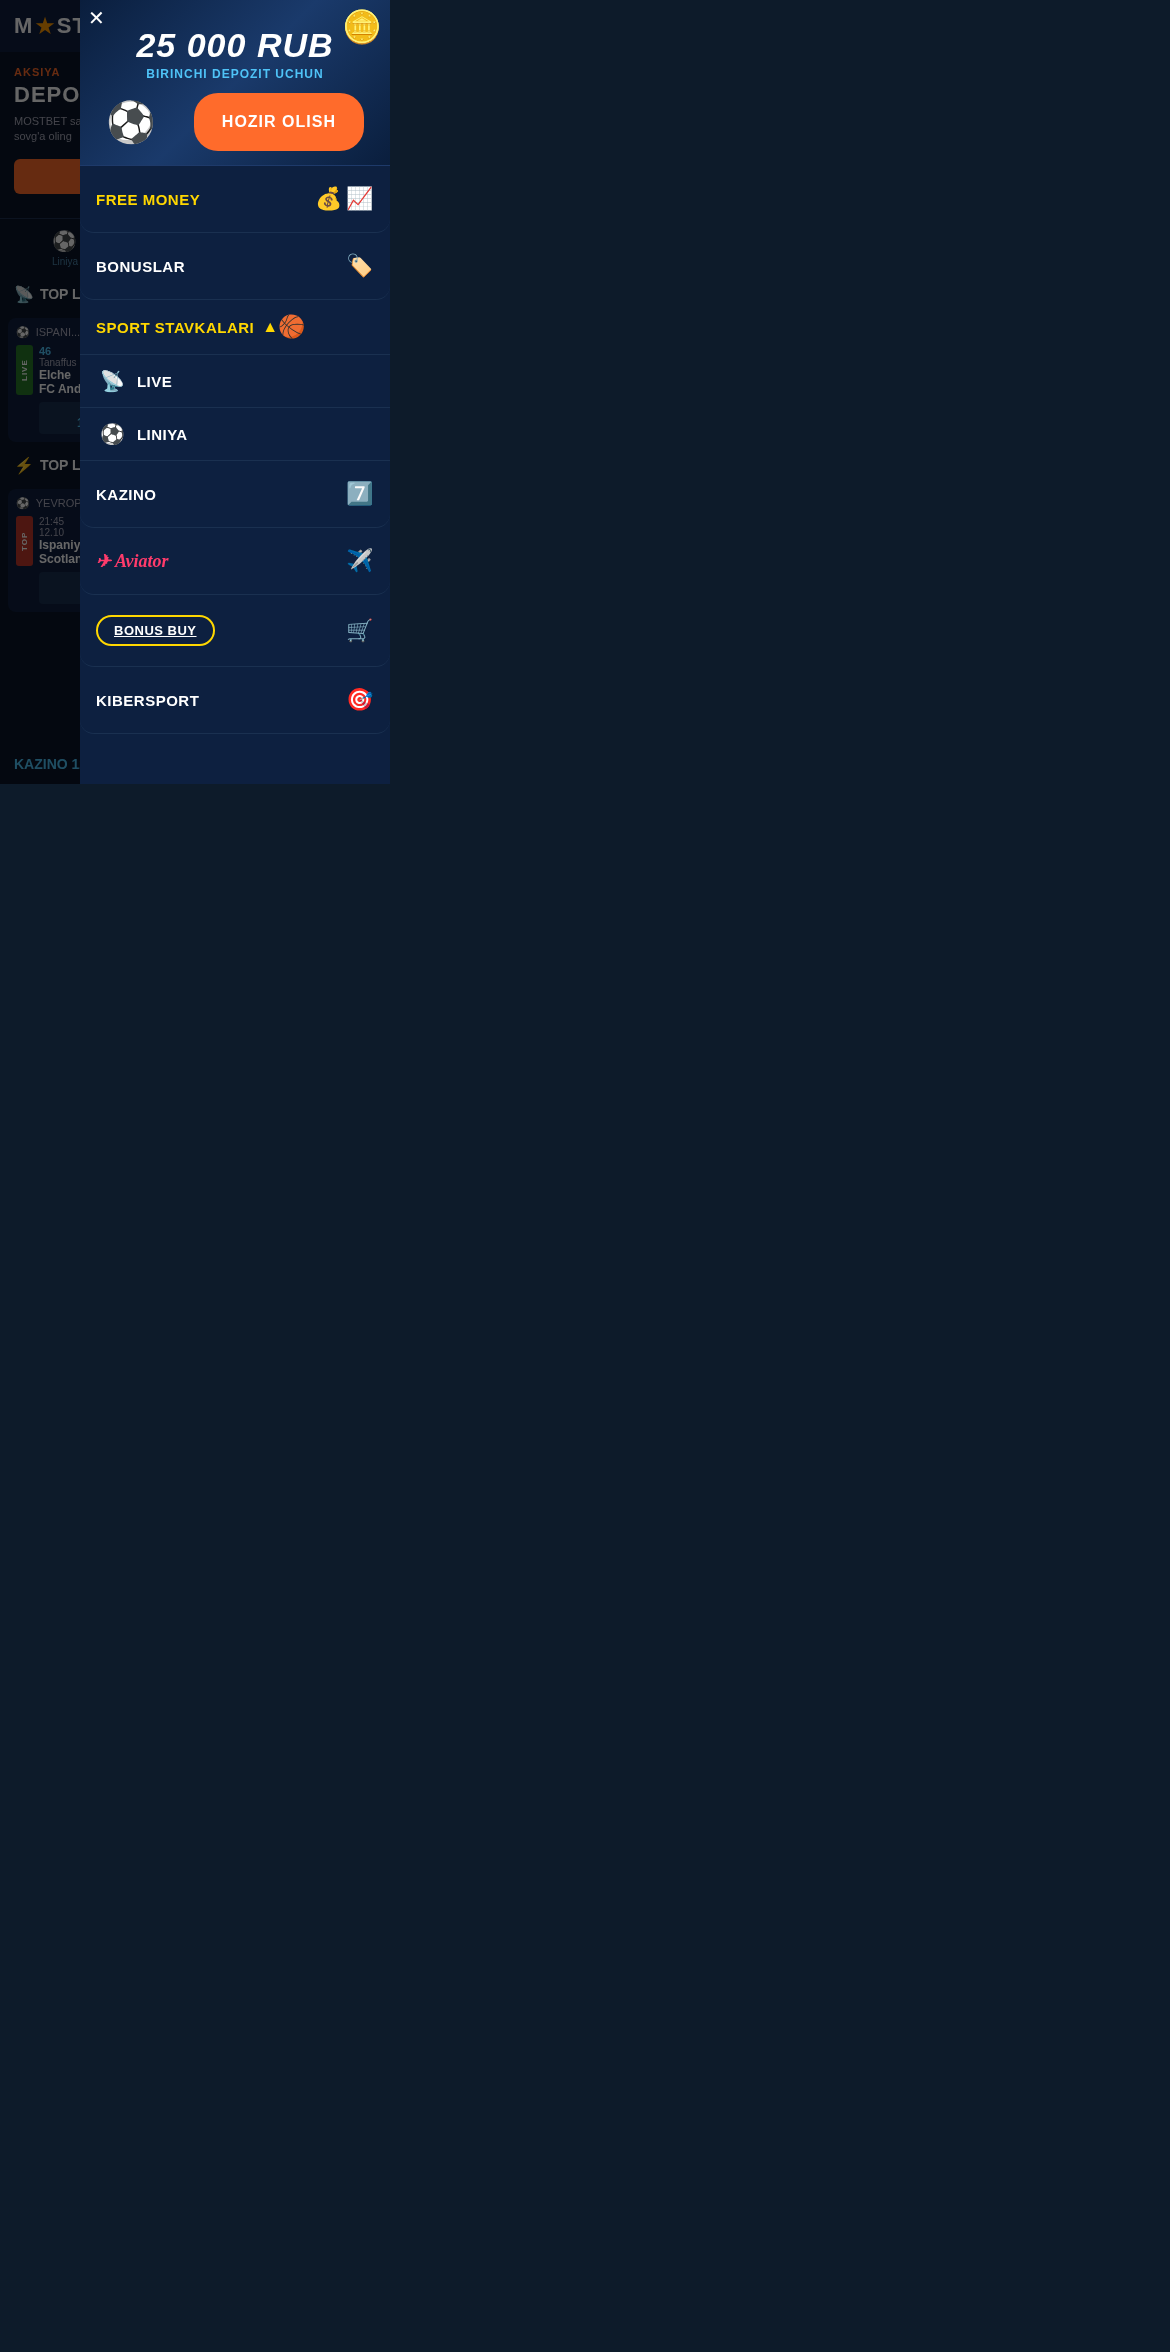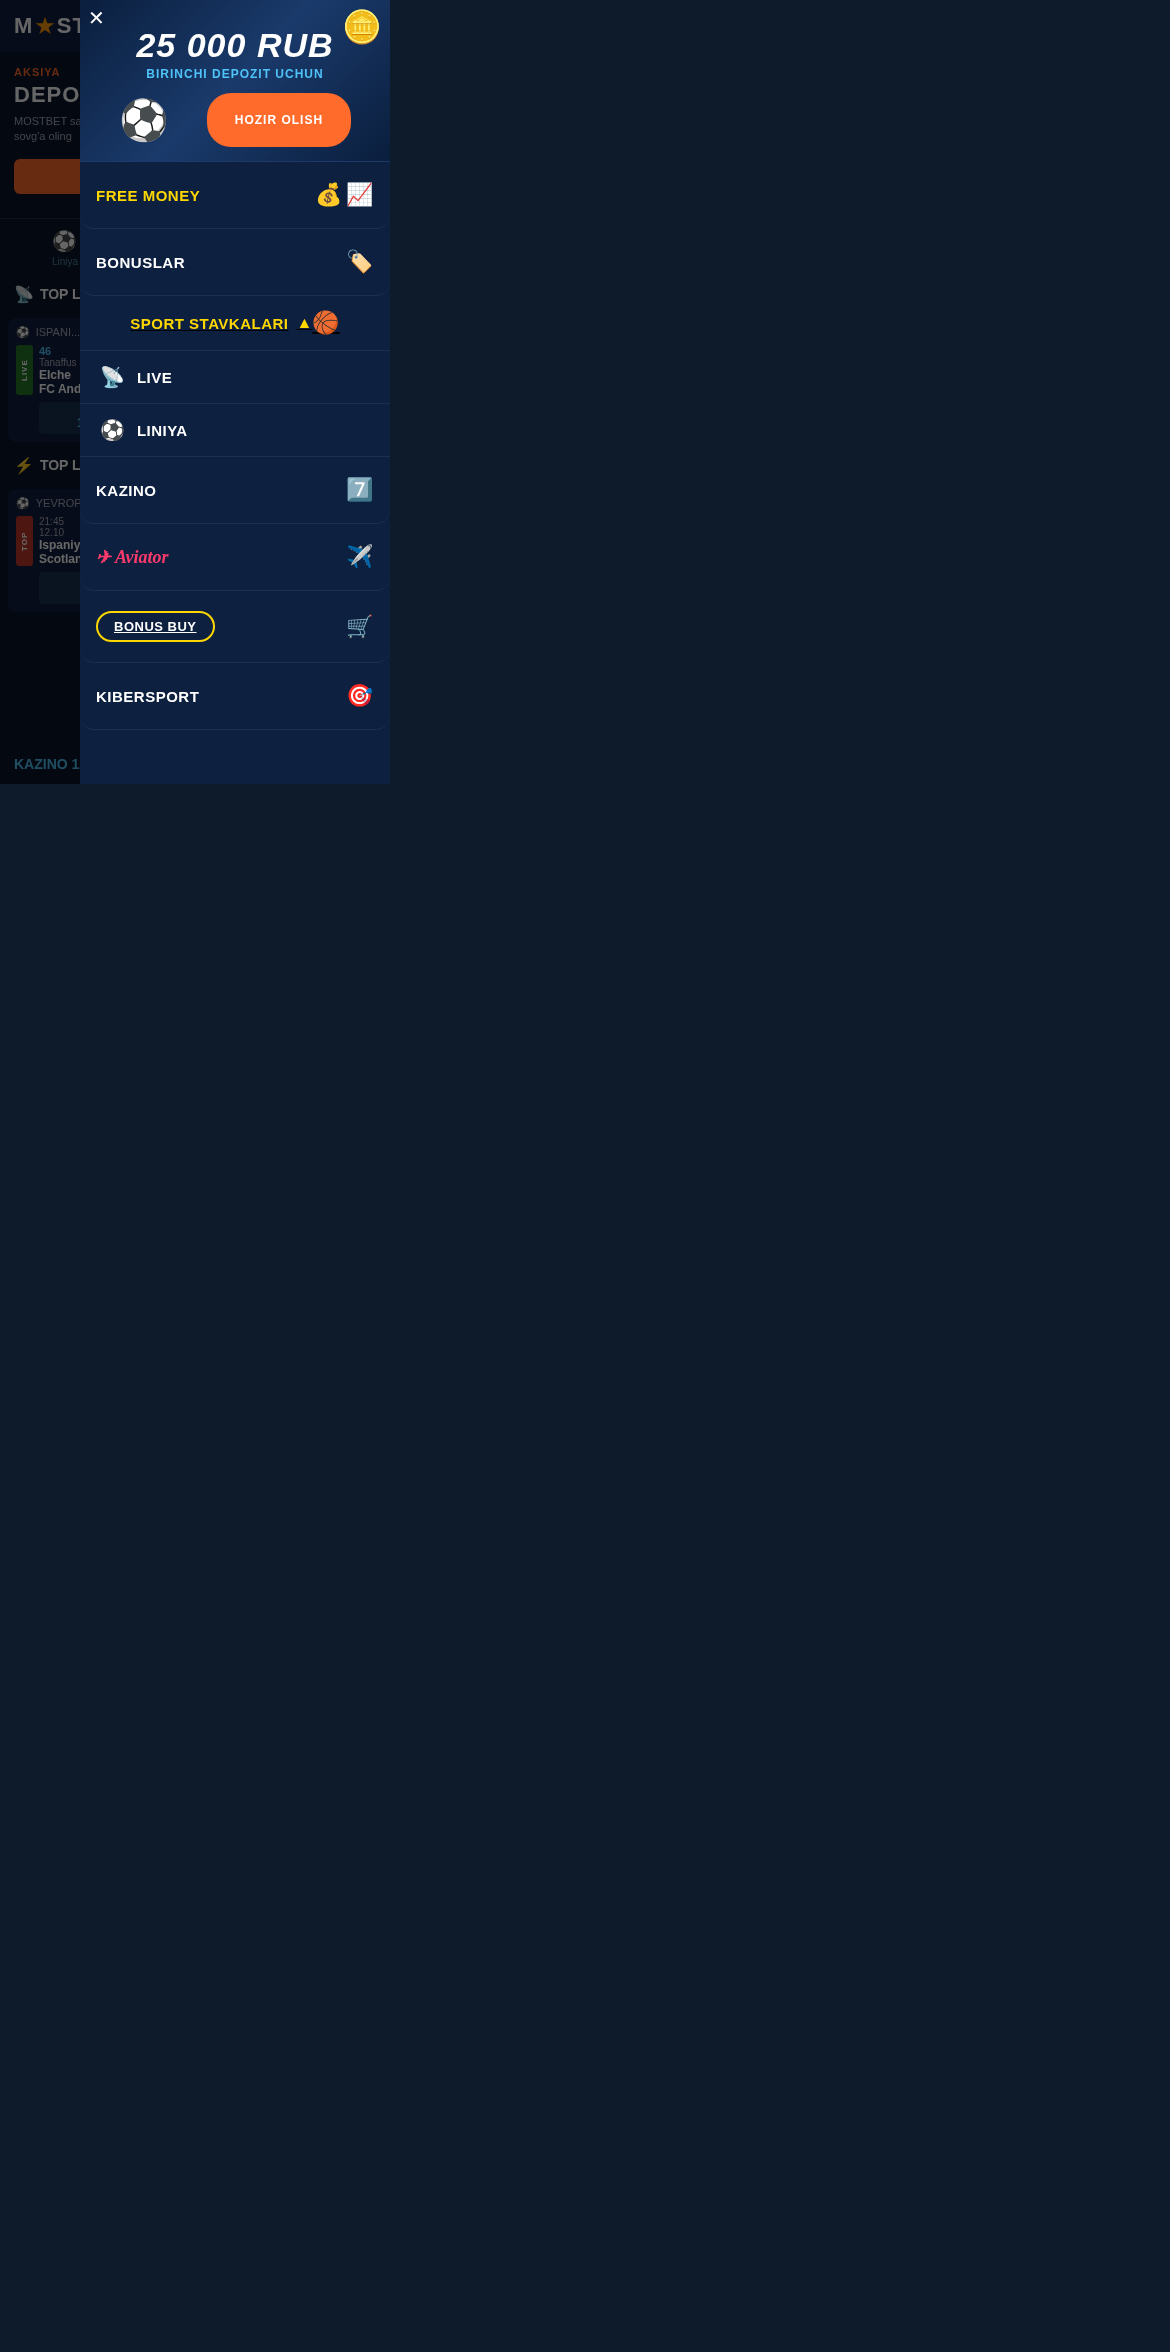--- a/index.html
+++ b/index.html
@@ -243,21 +243,21 @@
       letter-spacing: 1px;
       margin: 2px 0 12px;
     }
 
     .hozir-btn {
       background: #ff6b2b;
       color: white;
       border: none;
       border-radius: 24px;
       padding: 20px 28px;
-      font-size: 12px;
+      font-size: 16px;
       font-weight: 900;
       letter-spacing: 1px;
       cursor: pointer;
       margin-left: 30px;
     }
 
     
     .menu-list {
       list-style: none;
     }
@@ -286,24 +286,23 @@
     }
 
     .menu-item-label.gold {
       color: #ffd700;
     }
 
     
     .section-header {
       display: flex;
       align-items: center;
-      justify-content: center;
+      justify-content: flex-start;
       padding: 14px 16px;
       border-bottom: 1px solid #1a3050;
-      text-decoration: underline;
     }
 
     .section-header-left {
       display: flex;
       align-items: center;
       gap: 8px;
     }
 
     .section-title {
       color: #ffd700;

